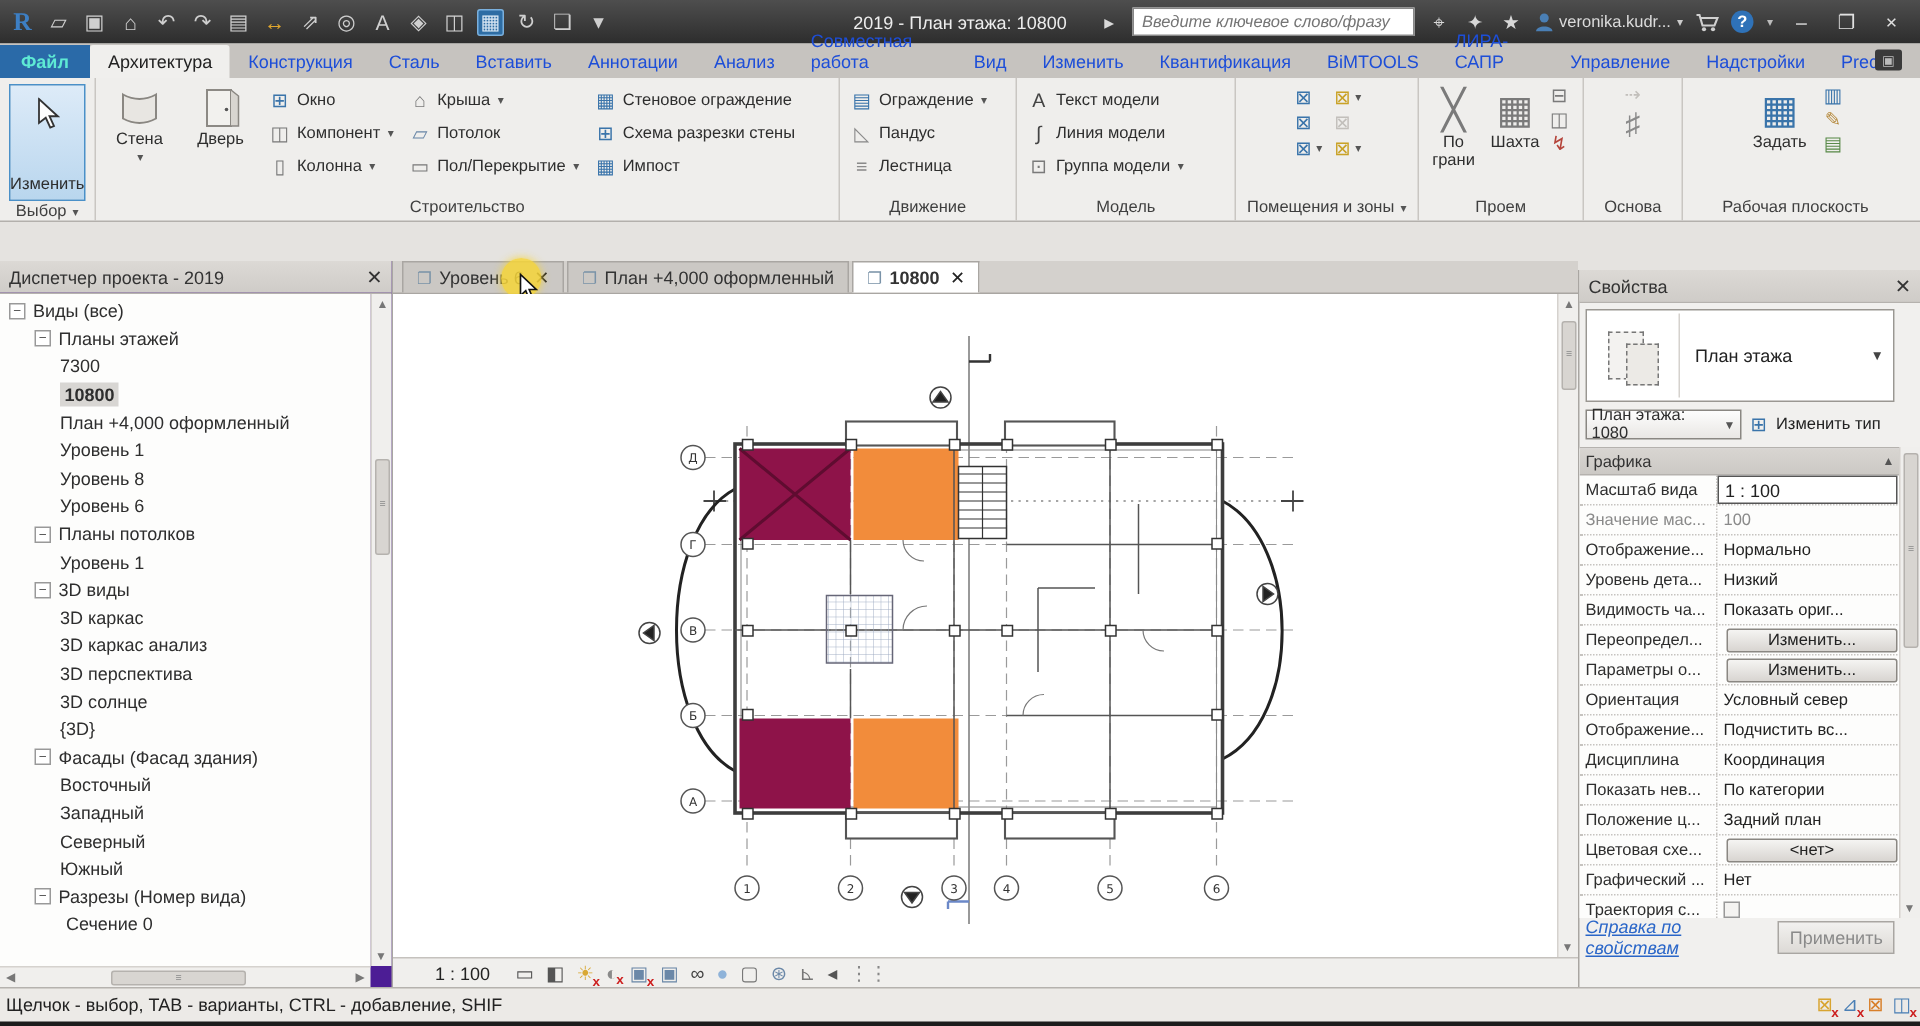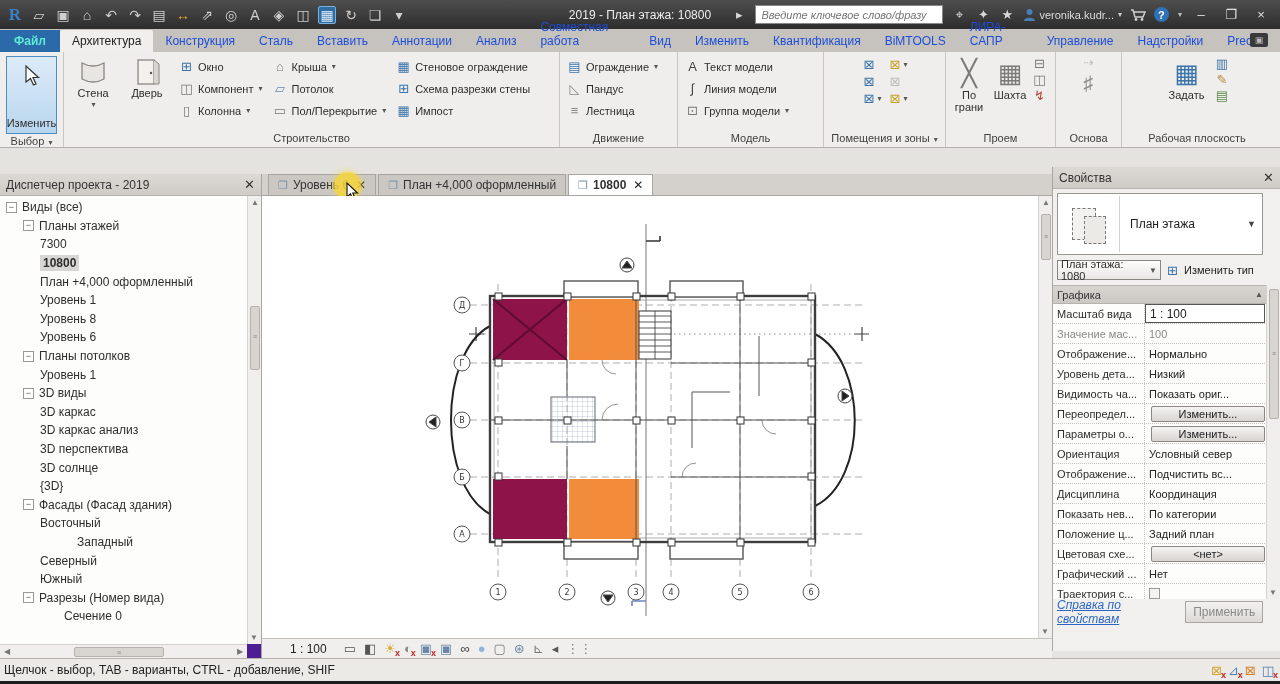--- a/index.html
+++ b/index.html
@@ -72,21 +72,21 @@
   #cursor-arrow { position:absolute; left:84px; top:8px; width:13px; height:19px; }
   #canvas { position:absolute; left:0; top:22px; right:14px; bottom:20px; background:#fff; overflow:hidden; }
   #canvas-vscroll { position:absolute; right:0; top:22px; width:14px; bottom:20px; background:#f0efed; border-left:1px solid #d5d2ce; }
   #viewbar { position:absolute; left:0; bottom:0; right:0; height:20px; background:#f0efed; border-top:1px solid #c5c2be; display:flex; align-items:center; gap:7px; padding-left:28px; }
   #viewbar .scale { font-size:12px; color:#222; margin-right:10px; }
   .vc-ico { position:relative; font-size:13px; color:#555; display:inline-flex; }
   .vc-ico .redx { display:none; position:absolute; right:-4px; bottom:-2px; color:#cc1f1f; font-size:9px; font-weight:bold; }
   .vc-ico.hasx .redx { display:block; }
 
   
-  #props { position:absolute; left:1052px; top:167px; width:228px; height:484px; background:#f1f0ee; border-left:1px solid #a9a6a2; }
+  #props { position:absolute; left:1052px; top:180px; width:228px; height:484px; background:#f1f0ee; border-left:1px solid #a9a6a2; }
   #type-area { position:absolute; left:4px; top:26px; width:206px; height:62px; background:#fff; border:1px solid #9a9792; display:flex; align-items:center; }
   #type-preview { width:62px; height:56px; border-right:1px solid #d5d2ce; position:relative; }
   .tp-rect { position:absolute; border:1px dashed #777; background:#f3f2f0; }
   #type-name { flex:1; padding-left:10px; font-size:12px; color:#222; }
   #type-dd { padding-right:6px; color:#444; font-size:9px; }
   #combo-row { position:absolute; left:4px; top:92px; width:220px; height:22px; display:flex; align-items:center; gap:4px; }
   #type-combo { width:104px; height:20px; background:linear-gradient(#fdfdfd,#e9e7e4); border:1px solid #8a8782; display:flex; align-items:center; font-size:11px; padding:0 3px; }
   #type-combo .dd { margin-left:auto; }
   #edit-type { display:flex; align-items:center; gap:4px; font-size:11px; color:#222; }
   #grid { position:absolute; left:0; top:118px; width:214px; bottom:52px; background:#fdfdfc; border-top:1px solid #b5b2ae; overflow:hidden; }
@@ -481,41 +481,41 @@
       <div class="tnode expandable" style="padding-left: 23px;">
         <span class="expander">−</span>
         <span class="tlabel">Фасады (Фасад здания)</span>
       </div>
 
       <div class="tnode" style="padding-left: 40px;">
 
         <span class="tlabel">Восточный</span>
       </div>
 
-      <div class="tnode" style="padding-left: 40px; margin-left: 37px;">
+      <div class="tnode" style="padding-left: 40px;">
 
         <span class="tlabel">Западный</span>
       </div>
 
       <div class="tnode" style="padding-left: 40px;">
 
         <span class="tlabel">Северный</span>
       </div>
 
       <div class="tnode" style="padding-left: 40px;">
 
         <span class="tlabel">Южный</span>
       </div>
 
       <div class="tnode expandable" style="padding-left: 23px;">
         <span class="expander">−</span>
         <span class="tlabel">Разрезы (Номер вида)</span>
       </div>
 
-      <div class="tnode" style="padding-left: 64px;">
+      <div class="tnode" style="padding-left: 44px;">
 
         <span class="tlabel">Сечение 0</span>
       </div>
     </div>
   <div id="tree-vscroll">
     <div class="scroll-arrow" style="padding-top:2px">▲</div>
     <div class="vthumb" style="top:110px; height:64px;">
         <div class="grip" style="margin-top:26px">≡</div>
       </div>
     <div class="scroll-arrow abs" style="bottom:2px; right:0;">▼</div>

